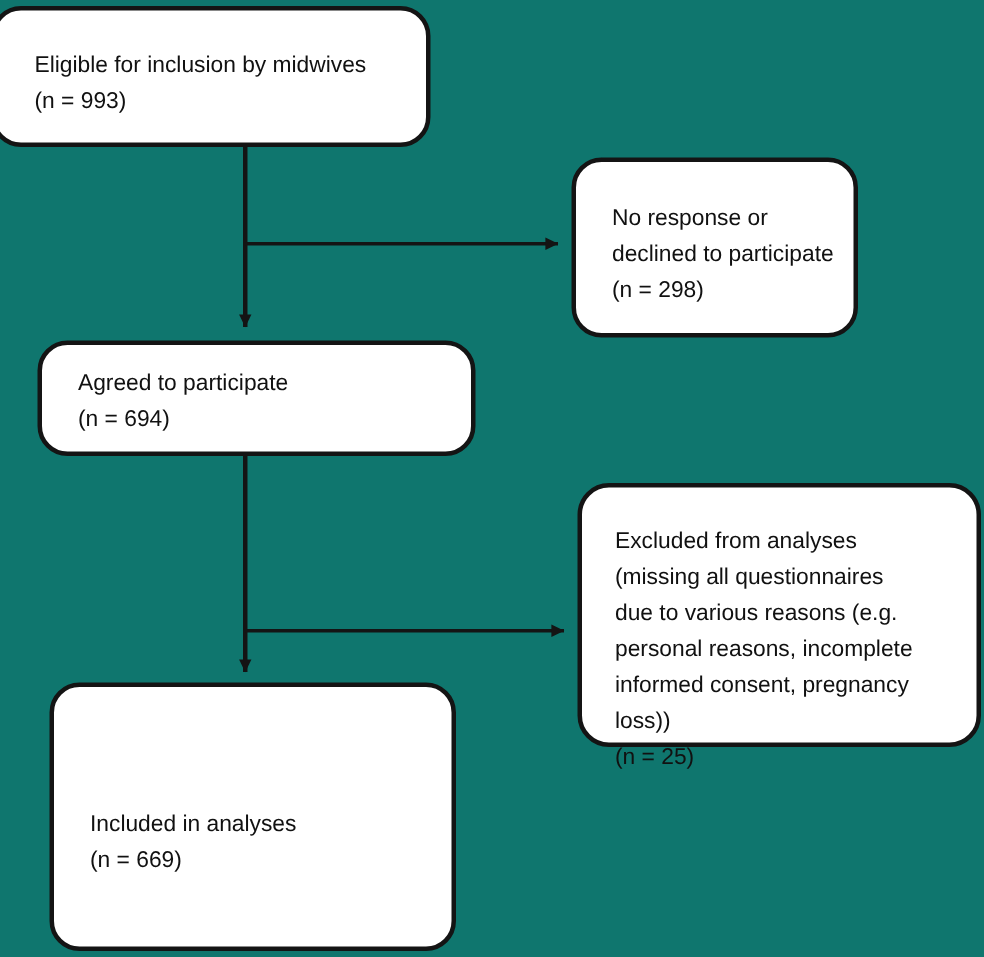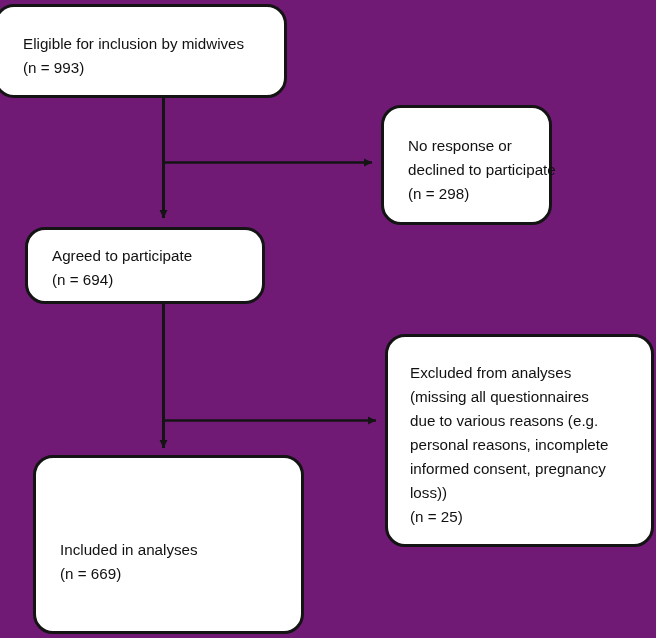--- a/index.html
+++ b/index.html
@@ -5,21 +5,21 @@
 <style>
   html, body {
     margin: 0;
     padding: 0;
     background: #ffffff;
   }
   #flow-root {
     position: relative;
     width: 656px;
     height: 638px;
-    background: #701a75;
+    background: #0f766e;
     font-family: "Liberation Sans", sans-serif;
     overflow: hidden;
   }
   #connectors {
     position: absolute;
     left: 0;
     top: 0;
     width: 656px;
     height: 638px;
     pointer-events: none;
@@ -45,41 +45,42 @@
     top: 4px;
     width: 293px;
     height: 94px;
   }
   #node-eligible .txt { left: 26px; top: 25px; }
 
   
   #node-no-response {
     left: 381px;
     top: 105px;
-    width: 171px;
+    width: 191px;
     height: 120px;
   }
   #node-no-response .txt { left: 24px; top: 26px; }
 
   
   #node-agreed {
     left: 25px;
     top: 227px;
-    width: 240px;
+    width: 292px;
     height: 77px;
     padding-left: 36px;
   }
   #node-agreed .txt { left: 24px; top: 14px; }
 
   
   #node-excluded {
     left: 385px;
-    top: 334px;
+    top: 322px;
     width: 269px;
-    height: 213px;
+    height: 176px;
+    border-radius: 21px;
   }
   #node-excluded .txt { left: 22px; top: 24px; }
 
   
   #node-included {
     left: 33px;
     top: 455px;
     width: 271px;
     height: 179px;
   }

